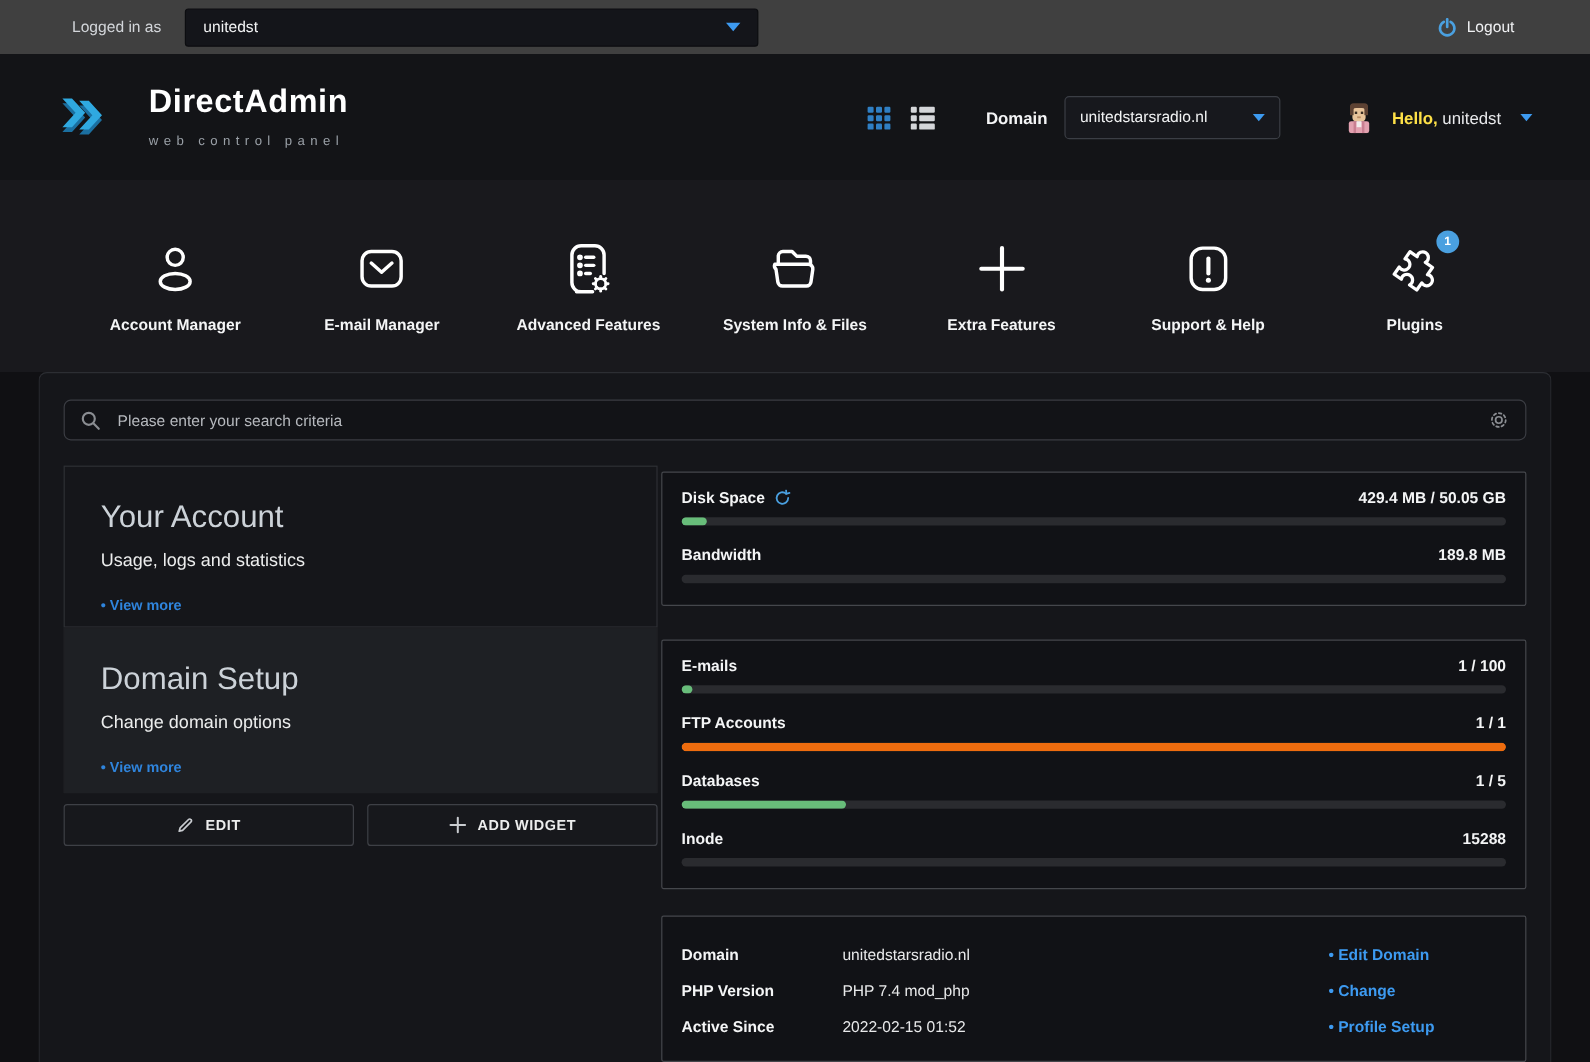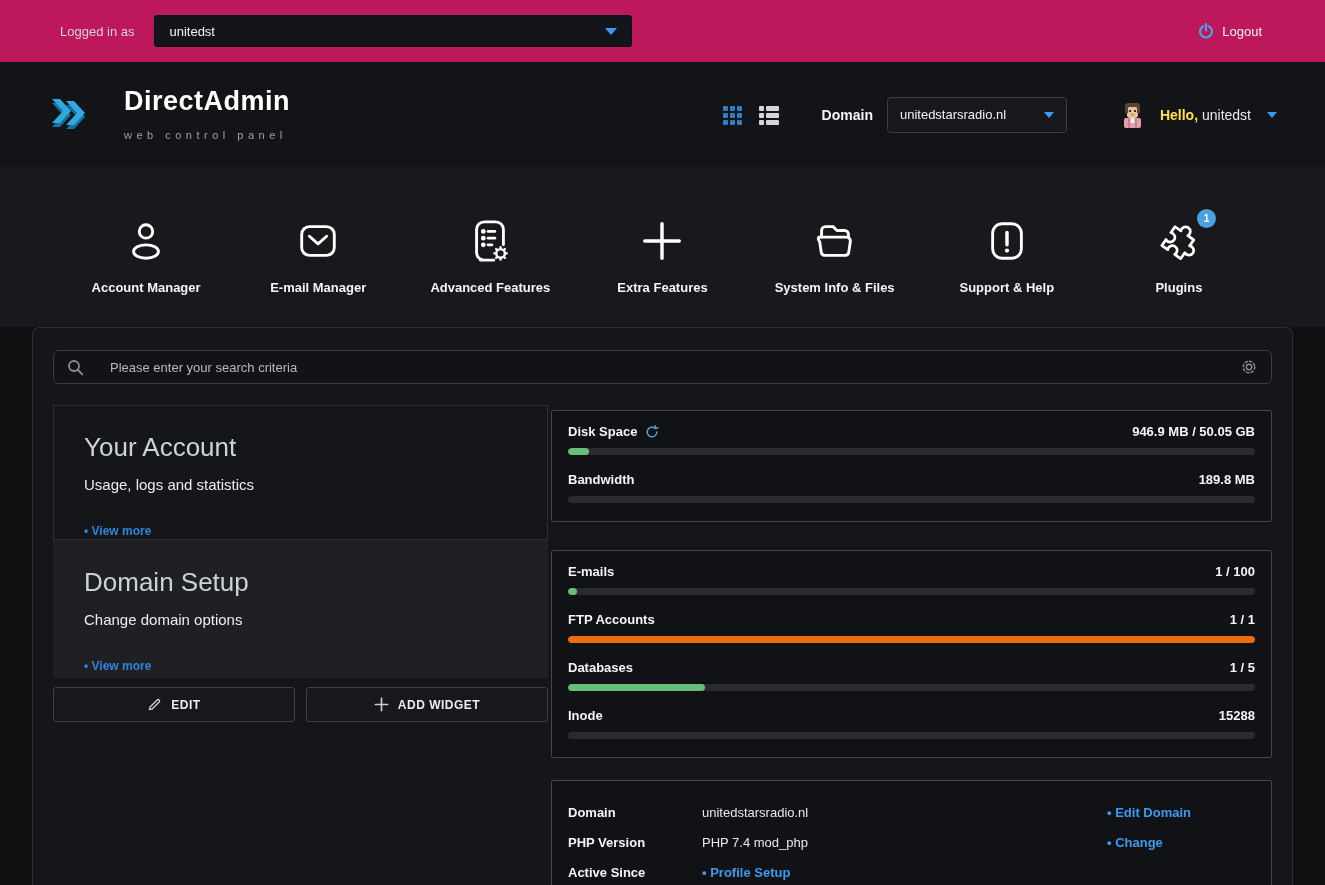--- a/index.html
+++ b/index.html
@@ -1,20 +1,20 @@
 <!DOCTYPE html>
 <html><head>
 <meta charset="utf-8">
 <style>
   * { margin:0; padding:0; box-sizing:border-box; }
   html,body { width:1325px; height:885px; overflow:hidden; background:#101013;
     font-family:"Liberation Sans","DejaVu Sans",sans-serif; color:#e9eaec; }
 
   
-  .topbar { height:62px; background:#be185d; display:flex; align-items:center; padding:0 63px 0 60px; }
+  .topbar { height:45px; background:#404040; display:flex; align-items:center; padding:0 63px 0 60px; }
   .topbar-label { font-size:13px; color:#d3d6da; }
   .user-select { margin-left:20px; width:478px; height:32px; background:#14151a; border:1px solid #0c0d10;
     border-radius:3px; display:flex; align-items:center; padding:0 14px; cursor:pointer; }
   .user-select span { font-size:13px; color:#f2f3f4; flex:1; }
   .caret { width:0; height:0; border-left:6px solid transparent; border-right:6px solid transparent;
     border-top:7px solid #3d9af0; }
   .caret.sm { border-left-width:5px; border-right-width:5px; border-top-width:6px; }
   .topbar-spacer { flex:1; }
   .logout { display:flex; align-items:center; gap:8px; cursor:pointer; font-size:13px; color:#f0f1f3; }
 
@@ -45,31 +45,31 @@
     justify-content:center; }
 
   
   .main-wrap { background:#101013; padding:0 32px; }
   .main-panel { margin-top:-45px; position:relative; background:#15161a; border:1px solid #2c2e33;
     border-bottom:none; border-radius:7px 7px 0 0; height:585px; padding:22px 20px; overflow:hidden; }
 
   .search-bar { height:34px; border:1px solid #3b3d43; border-radius:6px; background:#121317;
     display:flex; align-items:center; padding:0 13px; }
   .search-bar input { flex:1; background:transparent; border:none; outline:none; color:#e5e6e8;
-    font-size:13px; margin-left:26px; font-family:inherit; }
+    font-size:13px; margin-left:14px; font-family:inherit; }
   .search-bar input::placeholder { color:#b6b9be; }
   .search-gear { cursor:pointer; display:flex; }
 
   .content-row { display:flex; gap:3px; margin-top:21px; }
   .left-col { width:495px; }
   .widget-card { border:1px solid #2e3034; padding:26px 30px 22px; height:135px; cursor:pointer; }
   .widget-card.alt { background:#1e2024; border-color:#1e2024; height:138px; }
   .widget-title { font-size:26px; font-weight:400; color:#ccd2d8; }
   .widget-sub { font-size:15px; color:#eceded; margin-top:13px; }
-  .widget-link { font-size:12px; font-weight:bold; color:#2f84dc; margin-top:31px; cursor:pointer; }
+  .widget-link { font-size:12px; font-weight:bold; color:#2f84dc; margin-top:21px; cursor:pointer; }
   .btn-row { display:flex; gap:11px; margin-top:9px; }
   .wbtn { flex:1; height:35px; background:#17181c; border:1px solid #3e4046; border-radius:3px;
     display:flex; align-items:center; justify-content:center; gap:9px; cursor:pointer;
     font-size:12px; font-weight:bold; letter-spacing:0.5px; color:#eceded; }
 
   .right-col { flex:1; padding-top:5px; }
   .stat-panel { border:1px solid #45474c; background:#111216; border-radius:2px; padding:13px 16px 1px; }
   .stat-panel + .stat-panel { margin-top:28px; }
   .stat-row { margin-bottom:17px; }
   .stat-head { display:flex; justify-content:space-between; align-items:center; }
@@ -219,35 +219,35 @@
               <line x1="38.2" y1="40.2" x2="39.6" y2="41.6"></line>
             <line x1="39.6" y1="32.4" x2="38.2" y2="33.8"></line>
               <line x1="31.8" y1="40.2" x2="30.4" y2="41.6"></line>
           </g>
         </svg>
       </span>
       <span class="nav-label">Advanced Features</span>
     </div>
     <div class="nav-item">
       <span class="nav-icon">
+        <svg width="46" height="46" viewBox="0 0 48 48" fill="none" stroke="#fff" stroke-width="3" stroke-linecap="round" stroke-linejoin="round">
+          <path d="M10 20 v-7 a4 4 0 0 1 4 -4 h8 l4 4 h8 a4 4 0 0 1 4 4 v3"></path>
+          <path d="M7 20 h29 a4 4 0 0 1 4 4.5 l-1.6 11 a4 4 0 0 1 -4 3.5 H13.6 a4 4 0 0 1 -4 -3.5 L8 24.5 A4 4 0 0 1 7 20 z"></path>
+        </svg>
+      </span>
+      <span class="nav-label">System Info &amp; Files</span>
+    </div>
+    <div class="nav-item">
+      <span class="nav-icon">
         <svg width="46" height="46" viewBox="0 0 48 48" stroke="#fff" stroke-width="3.6" stroke-linecap="round">
           <line x1="24" y1="6" x2="24" y2="42"></line>
             <line x1="6" y1="24" x2="42" y2="24"></line>
         </svg>
       </span>
       <span class="nav-label">Extra Features</span>
-    </div>
-    <div class="nav-item">
-      <span class="nav-icon">
-        <svg width="46" height="46" viewBox="0 0 48 48" fill="none" stroke="#fff" stroke-width="3" stroke-linecap="round" stroke-linejoin="round">
-          <path d="M10 20 v-7 a4 4 0 0 1 4 -4 h8 l4 4 h8 a4 4 0 0 1 4 4 v3"></path>
-          <path d="M7 20 h29 a4 4 0 0 1 4 4.5 l-1.6 11 a4 4 0 0 1 -4 3.5 H13.6 a4 4 0 0 1 -4 -3.5 L8 24.5 A4 4 0 0 1 7 20 z"></path>
-        </svg>
-      </span>
-      <span class="nav-label">System Info &amp; Files</span>
     </div>
     <div class="nav-item">
       <span class="nav-icon">
         <svg width="46" height="46" viewBox="0 0 48 48" fill="none" stroke="#fff" stroke-width="3" stroke-linecap="round">
           <rect x="9" y="6" width="30" height="36" rx="10"></rect>
           <line x1="24" y1="15" x2="24" y2="28" stroke-width="3.6"></line>
           <circle cx="24" cy="34" r="2.2" fill="#fff" stroke="none"></circle>
         </svg>
       </span>
       <span class="nav-label">Support &amp; Help</span>
@@ -326,21 +326,21 @@
             <div class="stat-head">
               <span class="stat-label">
                 <span>Disk Space</span>
                 <span>
                   <svg width="14" height="14" viewBox="0 0 16 16" fill="none" stroke="#4aa0e0" stroke-width="1.7" stroke-linecap="round">
                     <path d="M13.5 8 a5.5 5.5 0 1 1 -2 -4.2"></path>
                       <polyline points="11.5,0.8 11.8,4 14.8,3.2" fill="none"></polyline>
                   </svg>
                 </span>
               </span>
-              <span class="stat-value">946.9 MB / 50.05 GB</span>
+              <span class="stat-value">429.4 MB / 50.05 GB</span>
             </div>
             <div class="track">
               <div class="fill" style="width: 3%; background: rgb(104, 189, 122);"></div>
             </div>
           </div>
           <div class="stat-row">
             <div class="stat-head">
               <span class="stat-label">Bandwidth</span>
               <span class="stat-value">189.8 MB</span>
             </div>
@@ -395,20 +395,21 @@
             <span class="info-value">unitedstarsradio.nl</span>
             <span class="info-link">• Edit Domain</span>
           </div>
           <div class="info-row">
             <span class="info-label">PHP Version</span>
             <span class="info-value">PHP 7.4 mod_php</span>
             <span class="info-link">• Change</span>
           </div>
           <div class="info-row">
             <span class="info-label">Active Since</span>
+            <span class="info-value">2022-02-15 01:52</span>
             <span class="info-link">• Profile Setup</span>
           </div>
         </div>
 
       </div>
     </div>
   </div>
 </div>
 
 </body></html>

